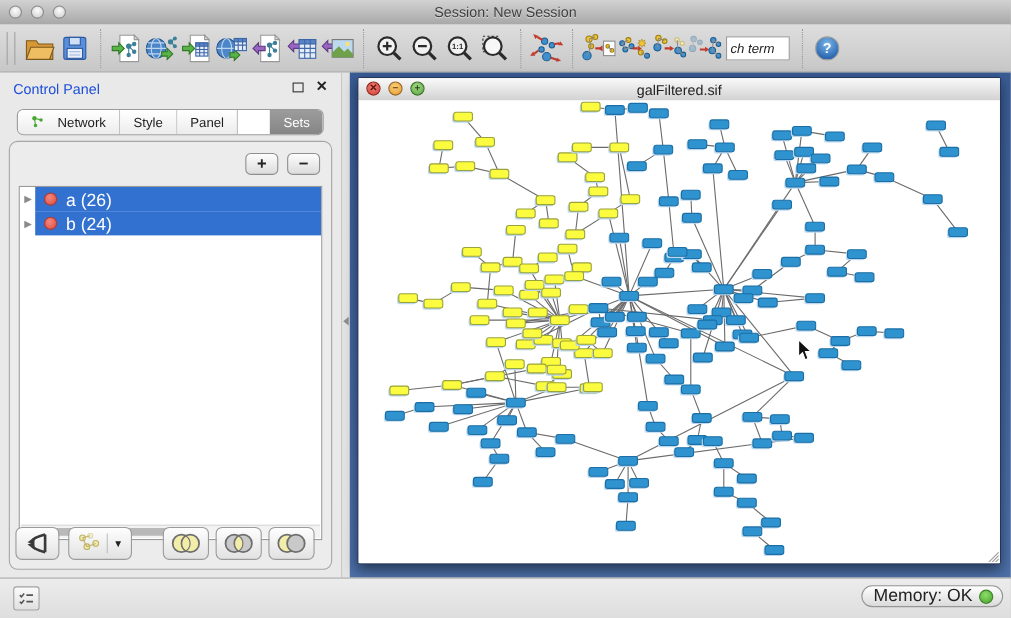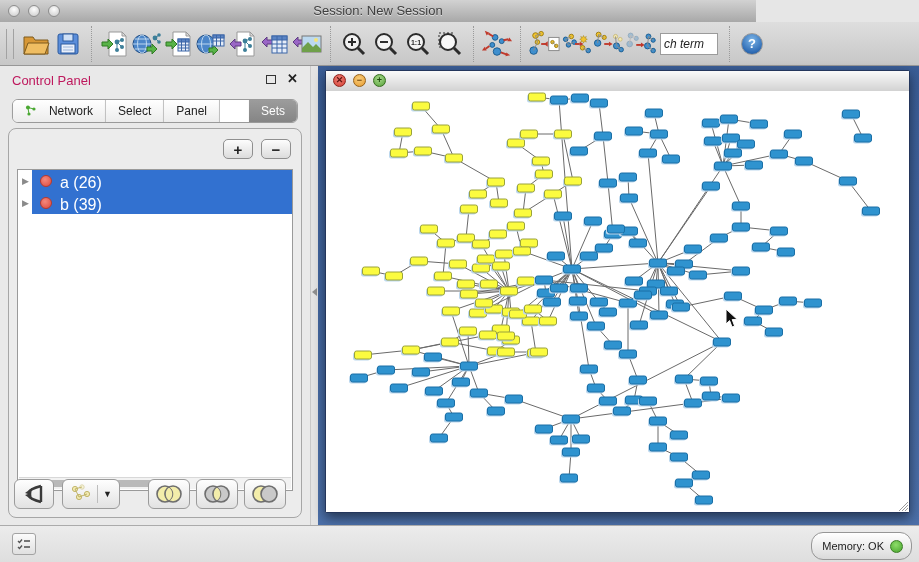--- a/index.html
+++ b/index.html
@@ -1,20 +1,20 @@
 <!DOCTYPE html>
 <html><head>
 <meta charset="utf-8">
 <style>
   html,body{margin:0;padding:0;background:#666;}
   .app{position:relative;width:919px;height:562px;overflow:hidden;
        font-family:"Liberation Sans",sans-serif;background:#e6e6e6;
        -webkit-font-smoothing:antialiased;}
   
-  .titlebar{position:absolute;left:0;top:0;width:756px;height:22px;
+  .titlebar{position:absolute;left:0;top:0;width:919px;height:22px;
     background:linear-gradient(#d2d2d2,#a8a8a8);border-bottom:1px solid #7e7e7e;}
   .traffic{position:absolute;left:8px;top:5px;display:flex;gap:8px;}
   .tl{width:12px;height:12px;border-radius:50%;border:1px solid #8d8d8d;
       background:radial-gradient(circle at 50% 35%,#fdfdfd,#c9c9c9);box-sizing:border-box;}
   .wintitle{position:absolute;left:0;right:0;top:3px;text-align:center;
     font-size:13px;color:#3f3f3f;text-shadow:0 1px 0 rgba(255,255,255,.55);}
   
   .toolbar{position:absolute;left:0;top:22px;width:919px;height:44px;
     background:linear-gradient(#dedede,#c7c7c7);border-bottom:1px solid #979797;
     display:flex;align-items:center;box-sizing:border-box;padding:0 4px;}
@@ -26,21 +26,21 @@
     font-style:italic;font-size:12px;color:#222;padding:0 3px;margin:0 4px;
     font-family:"Liberation Sans",sans-serif;box-sizing:border-box;}
   .helpbtn{width:22px;height:22px;border-radius:50%;margin:0 4px;
     background:radial-gradient(circle at 50% 30%,#7db6e8,#2f6cb5 70%,#1d4d8c);
     border:1px solid #9a9a9a;color:#fff;font-weight:bold;font-size:13px;
     display:flex;align-items:center;justify-content:center;box-sizing:border-box;}
   
   .main{position:absolute;left:0;top:66px;width:919px;height:459px;}
   .cpanel{position:absolute;left:0;top:0;width:310px;height:459px;background:#e9e9e9;}
   .cp-header{position:absolute;left:0;top:0;width:310px;height:28px;}
-  .cp-title{position:absolute;left:12px;top:7px;font-size:13px;color:#be185d;}
+  .cp-title{position:absolute;left:12px;top:7px;font-size:13px;color:#1d4ed8;}
   .cp-float{position:absolute;right:34px;top:9px;width:10px;height:9px;border:1.5px solid #333;box-sizing:border-box;}
   .cp-close{position:absolute;right:12px;top:5px;font-size:13px;font-weight:bold;color:#222;}
   
   .tabs{position:absolute;left:50%;transform:translateX(-50%);top:33px;display:flex;
     border:1px solid #9a9a9a;border-radius:6px;overflow:hidden;background:#fff;height:22px;}
   .tab{padding:0 12px;font-size:12px;color:#222;display:flex;align-items:center;gap:12px;
     border-right:1px solid #bdbdbd;background:linear-gradient(#fff,#ececec);white-space:nowrap;}
   .tab:last-child{border-right:none;}
   .tab.sel{background:linear-gradient(#9c9c9c,#858585);color:#fff;margin-left:29px;}
   
@@ -83,23 +83,23 @@
   .iframe-title{position:absolute;left:0;right:0;top:3px;text-align:center;font-size:13px;color:#222;}
   .canvas{position:absolute;left:0;top:20px;width:583px;height:421px;background:#fff;overflow:hidden;}
   .canvas svg.graph{position:absolute;left:0;top:0;}
   .resize-grip{position:absolute;right:1px;bottom:1px;width:12px;height:12px;}
   .cursor{position:absolute;left:399px;top:217px;width:14px;height:20px;}
   
   .statusbar{position:absolute;left:0;top:525px;width:919px;height:37px;
     background:linear-gradient(#ececec,#dedede);border-top:1px solid #ababab;box-sizing:border-box;}
   .taskbtn{position:absolute;left:12px;top:7px;width:24px;height:22px;border:1px solid #a3a3a3;border-radius:3px;
     background:linear-gradient(#fbfbfb,#e0e0e0);display:flex;align-items:center;justify-content:center;box-sizing:border-box;}
-  .membtn{position:absolute;right:7px;top:6px;height:28px;border:1px solid #969696;border-radius:12px;
+  .membtn{position:absolute;right:7px;top:6px;height:20px;border:1px solid #969696;border-radius:12px;
     background:linear-gradient(#ffffff,#dadada);display:flex;align-items:center;gap:6px;padding:0 8px 0 10px;
-    font-size:11px;color:#222;box-sizing:border-box;}
+    font-size:16px;color:#222;box-sizing:border-box;}
   .memdot{width:13px;height:13px;border-radius:50%;background:radial-gradient(circle at 45% 35%,#8edd6a,#46a32c);
     border:1px solid #3a7d24;box-sizing:border-box;}
 </style>
 </head>
 <body>
 
 <div class="app">
 
   <div class="titlebar">
     <div class="traffic">
@@ -351,21 +351,21 @@
         <div class="tab">
           <svg width="12" height="12" viewBox="0 0 12 12">
             <circle cx="3" cy="2.5" r="2" fill="#4aa832"></circle>
               <circle cx="9" cy="4" r="1.6" fill="#4aa832"></circle>
             <circle cx="4" cy="9" r="1.6" fill="#4aa832"></circle>
               <path d="M3 2.5 L9 4 M3 2.5 L4 9" stroke="#4aa832"></path>
           </svg>
           <span>Network</span>
         </div>
         <div class="tab">
-          <span>Select</span>
+          <span>Style</span>
         </div>
         <div class="tab">
           <span>Panel</span>
         </div>
         <div class="tab sel">
           <span>Sets</span>
         </div>
       </div>
 
       <div class="cbox">
@@ -377,21 +377,21 @@
           <div class="lrow">
             <div class="selbg"></div>
             <span class="tri">▶</span>
             <span class="dot"></span>
             <span class="lbl">a (26)</span>
           </div>
           <div class="lrow">
             <div class="selbg"></div>
             <span class="tri">▶</span>
             <span class="dot"></span>
-            <span class="lbl">b (39)</span>
+            <span class="lbl">b (24)</span>
           </div>
           <div class="hscroll">
             <div class="hthumb"></div>
           </div>
         </div>
       </div>
 
       <div class="cfoot">
         <div class="fbtn" style="left:14px;width:40px;">
           <svg width="24" height="22" viewBox="0 0 24 22">
@@ -439,20 +439,21 @@
     <div class="splitter">
       <div class="sarrow"></div>
     </div>
 
     <div class="netpanel">
       <div class="iframe">
         <div class="iframe-tb">
           <span class="itl red">✕</span>
           <span class="itl yel">−</span>
           <span class="itl grn">+</span>
+          <div class="iframe-title">galFiltered.sif</div>
         </div>
         <div class="canvas">
           <svg class="graph" id="graph-svg" width="583" height="421" viewBox="0 0 583 421">
               <g>
                 <line x1="95" y1="15" x2="115" y2="38" stroke="#6a6a6a" stroke-width="1"></line>
                 <line x1="77" y1="41" x2="73" y2="62" stroke="#6a6a6a" stroke-width="1"></line>
                 <line x1="115" y1="38" x2="128" y2="67" stroke="#6a6a6a" stroke-width="1"></line>
                 <line x1="73" y1="62" x2="97" y2="60" stroke="#6a6a6a" stroke-width="1"></line>
                 <line x1="97" y1="60" x2="128" y2="67" stroke="#6a6a6a" stroke-width="1"></line>
                 <line x1="128" y1="67" x2="170" y2="91" stroke="#6a6a6a" stroke-width="1"></line>

